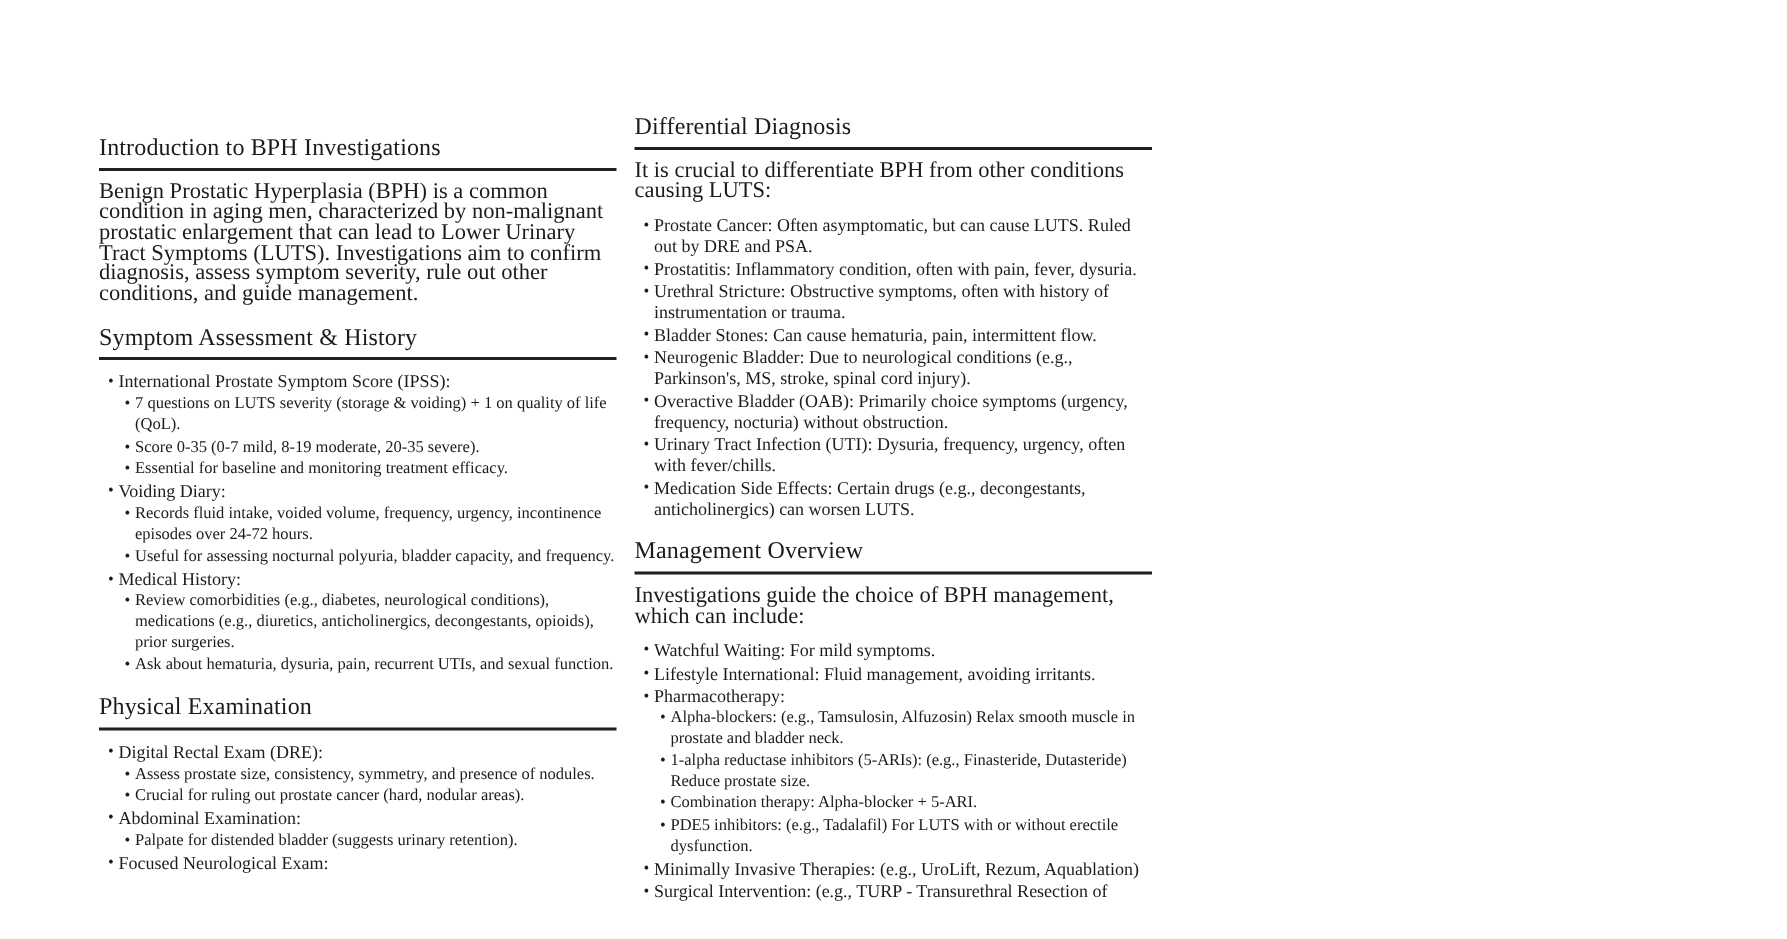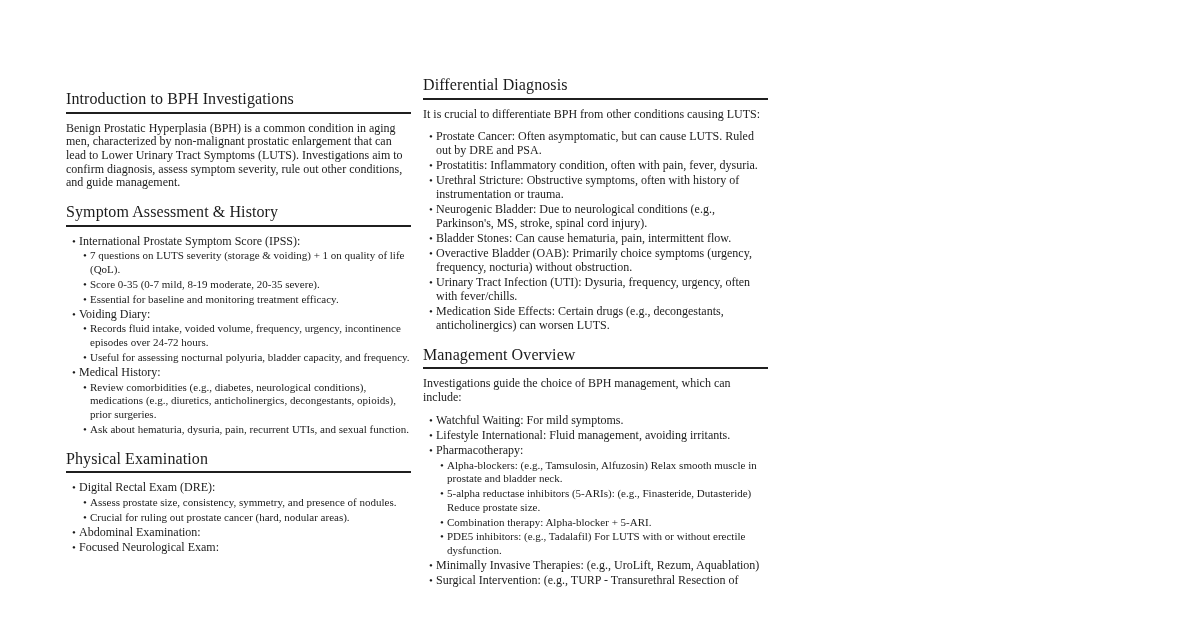--- a/index.html
+++ b/index.html
@@ -28,21 +28,21 @@
     font-weight: 400;
     line-height: 1.1;
     margin: 0 0 8px 0;
     padding: 0 0 4px 0;
     border-bottom: 2px solid #1f1f1f;
     letter-spacing: 0.1px;
   }
 
   .para {
     margin: 0 0 9px 0;
-    font-size: 12px;
+    font-size: 15px;
     line-height: 13.7px;
   }
 
   ul.bullets {
     list-style: none;
     margin: 0;
     padding: 0;
     font-size: 12px;
     line-height: 13.7px;
   }
@@ -90,49 +90,51 @@
           </ul></li>
       </ul>
     </section>
     <section class="doc-section">
       <h2 class="section-heading">Physical Examination</h2>
       <ul class="bullets">
         <li><span>Digital Rectal Exam (DRE):</span><ul class="bullets">
             <li><span>Assess prostate size, consistency, symmetry, and presence of nodules.</span></li>
             <li><span>Crucial for ruling out prostate cancer (hard, nodular areas).</span></li>
           </ul></li>
-        <li><span>Abdominal Examination:</span></li>
+        <li><span>Abdominal Examination:</span><ul class="bullets">
+            <li><span>Palpate for distended bladder (suggests urinary retention).</span></li>
+          </ul></li>
         <li><span>Focused Neurological Exam:</span></li>
       </ul>
     </section>
   </div>
 <div class="column" id="right-col">
     <section class="doc-section">
       <h2 class="section-heading">Differential Diagnosis</h2>
       <p class="para">It is crucial to differentiate BPH from other conditions causing LUTS:</p>
       <ul class="bullets">
         <li><span>Prostate Cancer: Often asymptomatic, but can cause LUTS. Ruled out by DRE and PSA.</span></li>
         <li><span>Prostatitis: Inflammatory condition, often with pain, fever, dysuria.</span></li>
         <li><span>Urethral Stricture: Obstructive symptoms, often with history of instrumentation or trauma.</span></li>
+        <li><span>Bladder Stones: Can cause hematuria, pain, intermittent flow.</span></li>
         <li><span>Neurogenic Bladder: Due to neurological conditions (e.g., Parkinson's, MS, stroke, spinal cord injury).</span></li>
-        <li><span>Bladder Stones: Can cause hematuria, pain, intermittent flow.</span></li>
         <li><span>Overactive Bladder (OAB): Primarily choice symptoms (urgency, frequency, nocturia) without obstruction.</span></li>
         <li><span>Urinary Tract Infection (UTI): Dysuria, frequency, urgency, often with fever/chills.</span></li>
         <li><span>Medication Side Effects: Certain drugs (e.g., decongestants, anticholinergics) can worsen LUTS.</span></li>
       </ul>
     </section>
     <section class="doc-section">
       <h2 class="section-heading">Management Overview</h2>
       <p class="para">Investigations guide the choice of BPH management, which can include:</p>
       <ul class="bullets">
         <li><span>Watchful Waiting: For mild symptoms.</span></li>
         <li><span>Lifestyle International: Fluid management, avoiding irritants.</span></li>
         <li><span>Pharmacotherapy:</span><ul class="bullets">
             <li><span>Alpha-blockers: (e.g., Tamsulosin, Alfuzosin) Relax smooth muscle in prostate and bladder neck.</span></li>
-            <li><span>5-alpha reductase inhibitors (5-ARIs): (e.g., Finasteride, Dutasteride) Reduce prostate size.</span></li>
+            <li><span>1-alpha reductase inhibitors (5-ARIs): (e.g., Finasteride, Dutasteride) Reduce prostate size.</span></li>
             <li><span>Combination therapy: Alpha-blocker + 5-ARI.</span></li>
             <li><span>PDE5 inhibitors: (e.g., Tadalafil) For LUTS with or without erectile dysfunction.</span></li>
           </ul></li>
         <li><span>Minimally Invasive Therapies: (e.g., UroLift, Rezum, Aquablation)</span></li>
         <li><span>Surgical Intervention: (e.g., TURP - Transurethral Resection of</span></li>
       </ul>
     </section>
   </div>
 
 </body></html>

